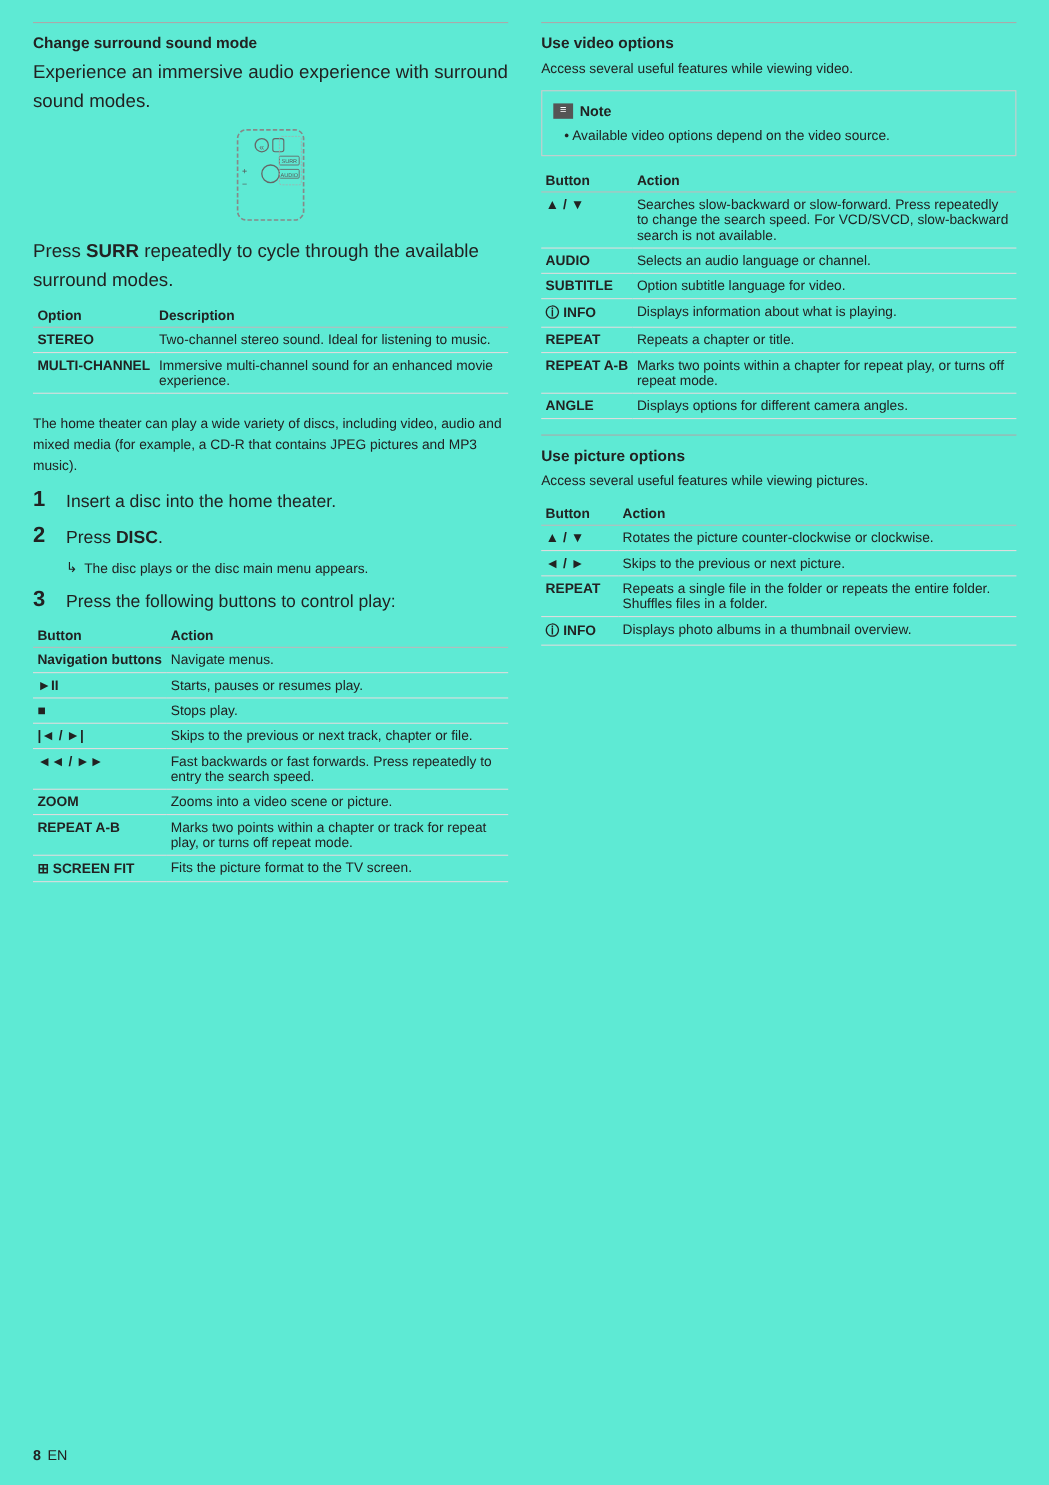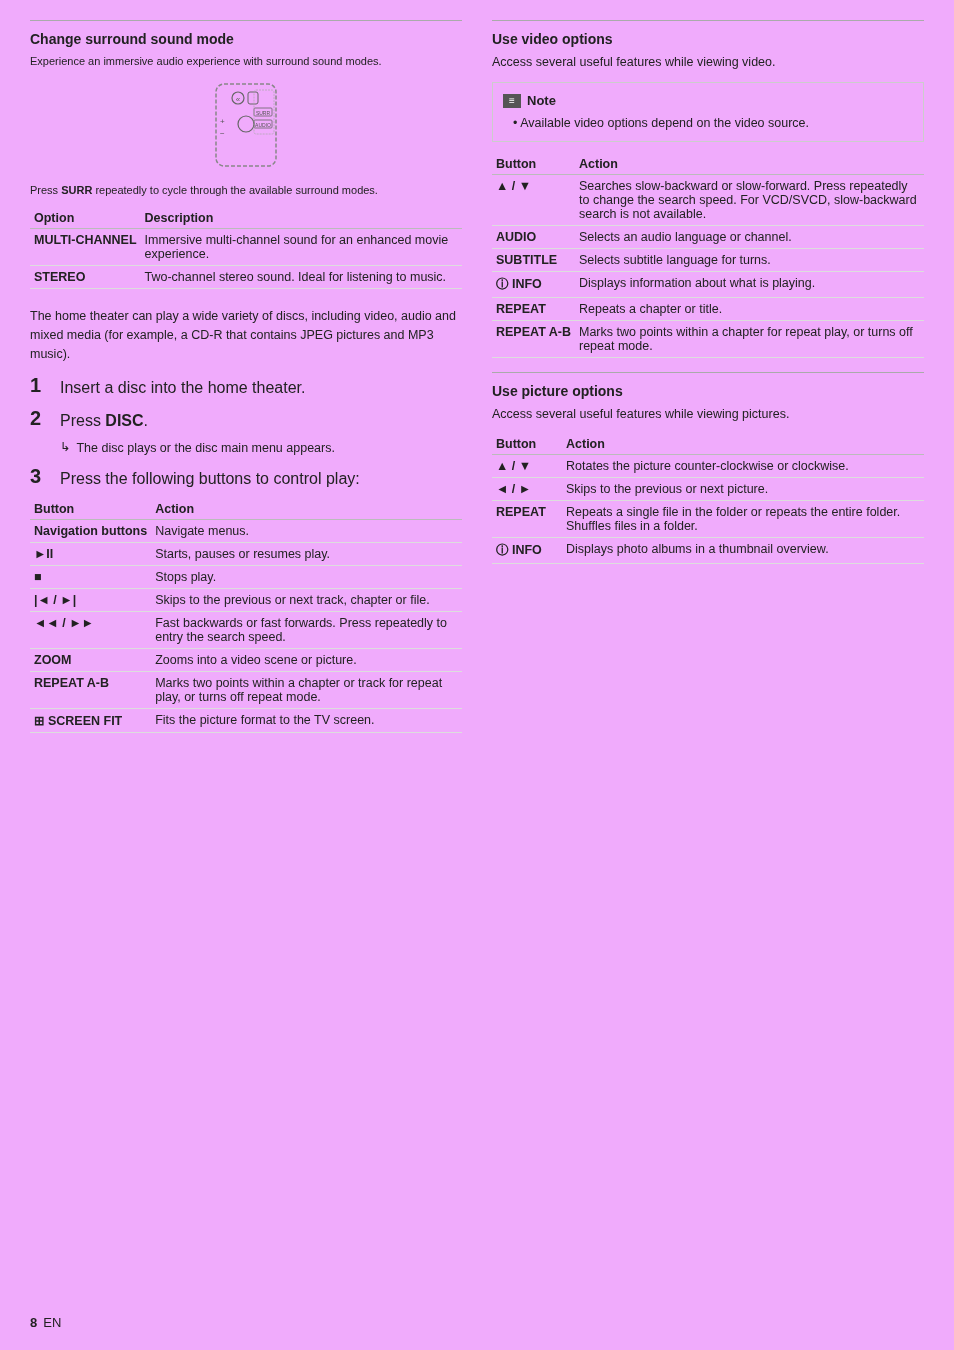--- a/index.html
+++ b/index.html
@@ -8,21 +8,21 @@
       font-size: 13px;
       background: #fff;
       color: #222;
       width: 954px;
       min-height: 1350px;
       padding: 0;
     }
     .page {
       width: 954px;
       min-height: 1350px;
-      background: #f0abfc;
+      background: #5eead4;
       display: flex;
       flex-direction: column;
       padding: 20px 30px 20px 30px;
     }
     .columns {
       display: flex;
       flex-direction: row;
       gap: 30px;
       flex: 1;
     }
@@ -38,21 +38,21 @@
       border: none;
       border-top: 1px solid #aaa;
       margin-bottom: 10px;
     }
     .section-title {
       font-size: 14px;
       font-weight: bold;
       margin-bottom: 6px;
     }
     .section-body {
-      font-size: 11px;
+      font-size: 17px;
       margin-bottom: 10px;
       line-height: 1.5;
     }
     .remote-img {
       display: flex;
       justify-content: center;
       margin: 10px 0 12px 0;
     }
     .remote-svg {
       width: 120px;
@@ -269,26 +269,26 @@
 
       <table class="options-table">
         <thead>
           <tr>
             <th>Option</th>
             <th>Description</th>
           </tr>
         </thead>
         <tbody id="surround-rows">
         <tr>
+              <td>STEREO</td>
+              <td>Two-channel stereo sound. Ideal for listening to music.</td>
+            </tr>
+            <tr>
               <td>MULTI-CHANNEL</td>
               <td>Immersive multi-channel sound for an enhanced movie experience.</td>
-            </tr>
-            <tr>
-              <td>STEREO</td>
-              <td>Two-channel stereo sound. Ideal for listening to music.</td>
             </tr>
           </tbody>
       </table>
 
       <div class="play-disc-section">
         <div class="steps-intro">The home theater can play a wide variety of discs, including video, audio and mixed media (for example, a CD-R that contains JPEG pictures and MP3 music).</div>
 
         <div class="step">
           <div class="step-num">1</div>
           <div class="step-text">Insert a disc into the home theater.</div>
@@ -382,33 +382,37 @@
         <tr>
               <td>▲ / ▼</td>
               <td>Searches slow-backward or slow-forward. Press repeatedly to change the search speed. For VCD/SVCD, slow-backward search is not available.</td>
             </tr>
             <tr>
               <td>AUDIO</td>
               <td>Selects an audio language or channel.</td>
             </tr>
             <tr>
               <td>SUBTITLE</td>
-              <td>Selects subtitle language for turns.</td>
+              <td>Option subtitle language for video.</td>
             </tr>
             <tr>
               <td>ⓘ INFO</td>
               <td>Displays information about what is playing.</td>
             </tr>
             <tr>
               <td>REPEAT</td>
               <td>Repeats a chapter or title.</td>
             </tr>
             <tr>
               <td>REPEAT A-B</td>
               <td>Marks two points within a chapter for repeat play, or turns off repeat mode.</td>
+            </tr>
+            <tr>
+              <td>ANGLE</td>
+              <td>Displays options for different camera angles.</td>
             </tr>
           </tbody>
       </table>
 
       <hr class="section-divider">
       <div class="right-section-title">Use picture options</div>
       <div class="right-section-body">Access several useful features while viewing pictures.</div>
 
       <table class="right-table">
         <thead>

